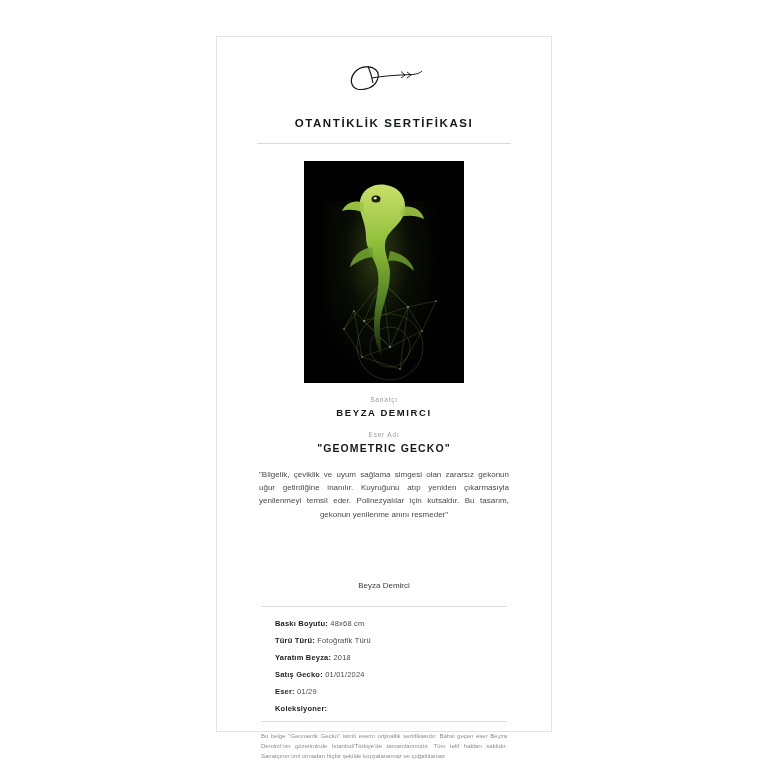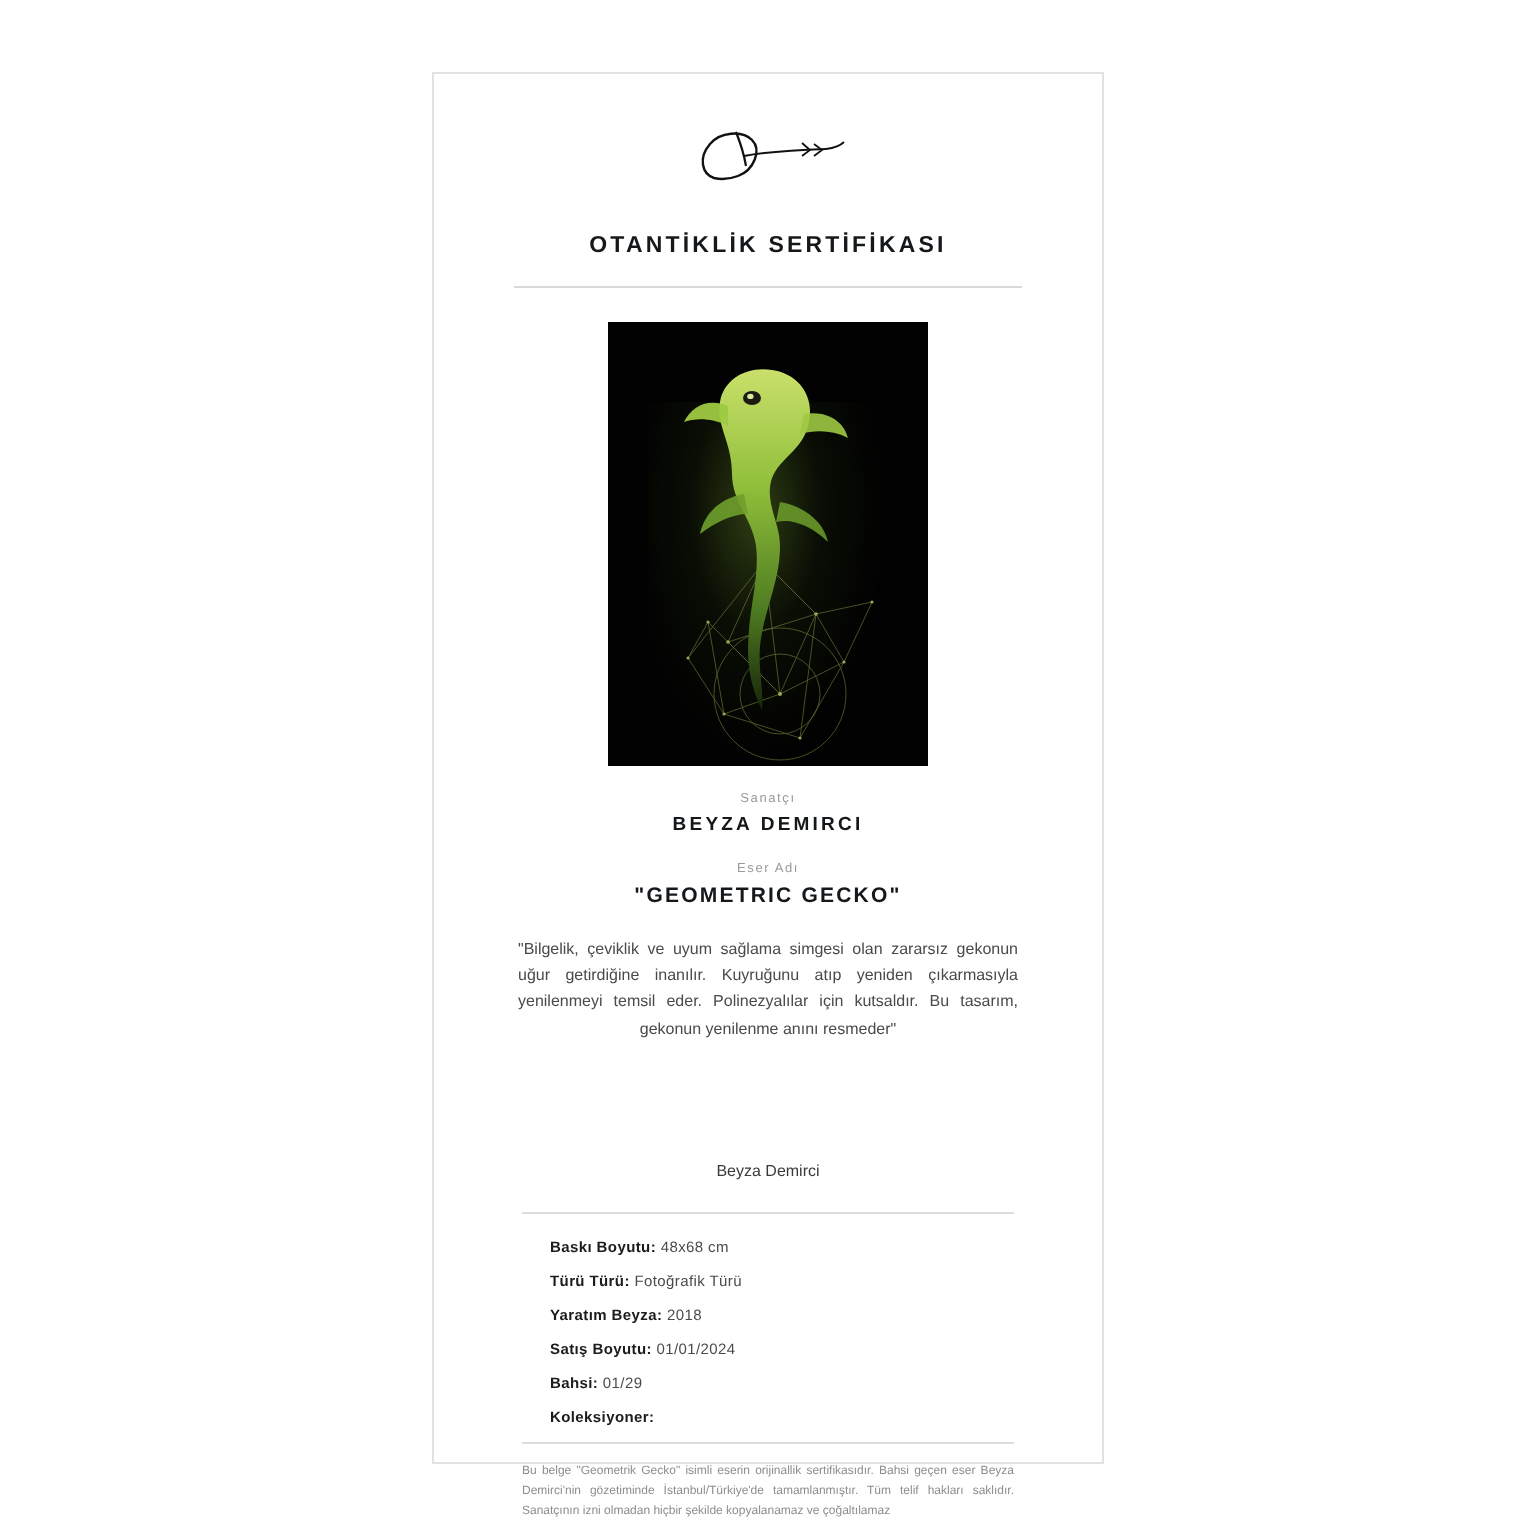--- a/index.html
+++ b/index.html
@@ -250,25 +250,25 @@
       </div>
       <div class="detail-row">
         <span class="k">Türü Türü:</span>
         <span class="v">Fotoğrafik Türü</span>
       </div>
       <div class="detail-row">
         <span class="k">Yaratım Beyza:</span>
         <span class="v">2018</span>
       </div>
       <div class="detail-row">
-        <span class="k">Satış Boyutu:</span>
+        <span class="k">Satış Gecko:</span>
         <span class="v">01/01/2024</span>
       </div>
       <div class="detail-row">
-        <span class="k">Bahsi:</span>
+        <span class="k">Eser:</span>
         <span class="v">01/29</span>
       </div>
       <div class="detail-row">
         <span class="k">Koleksiyoner:</span>
         <span class="v"></span>
       </div>
     </div>
 
     <div class="rule3"></div>
 

